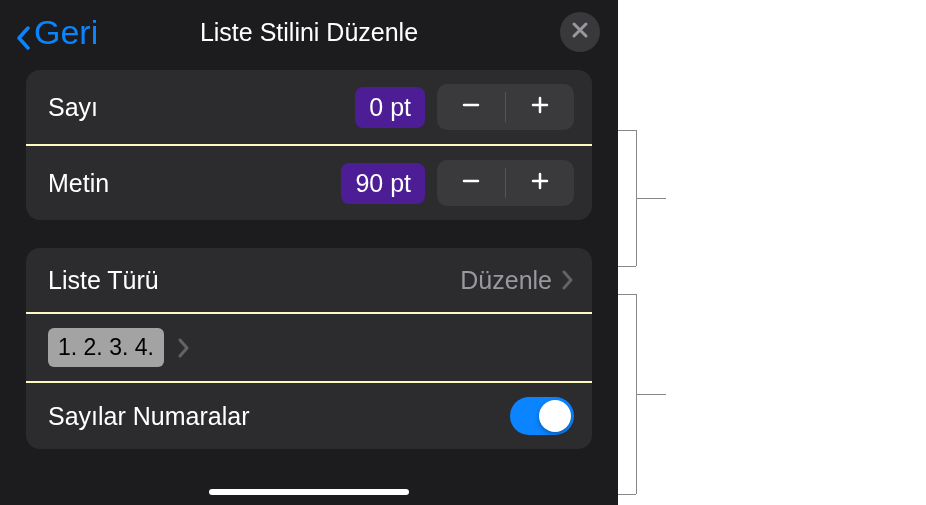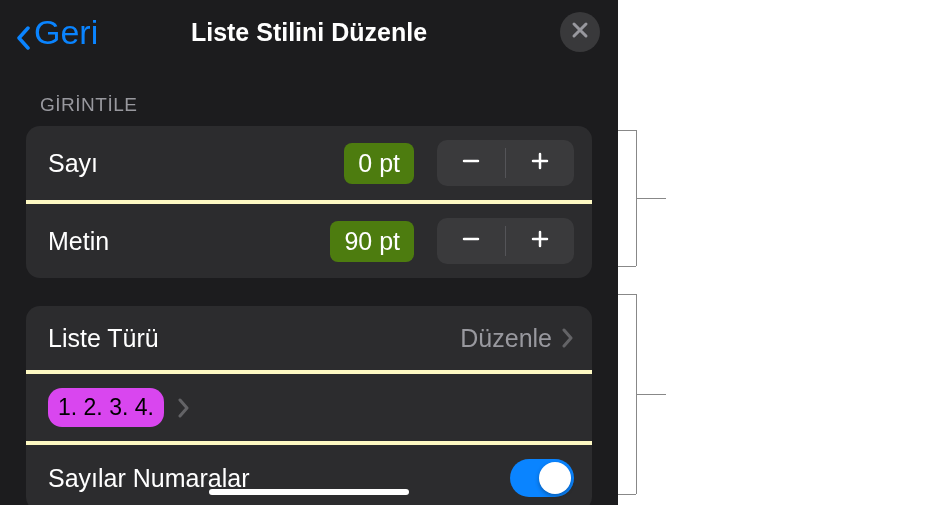--- a/index.html
+++ b/index.html
@@ -48,21 +48,21 @@
       align-items: center;
       justify-content: center;
     }
     
     .header-title {
       position: absolute;
       left: 50%;
       transform: translateX(-50%);
       color: #ffffff;
       font-size: 25px;
-      font-weight: 700;
+      font-weight: 400;
     }
     
     .close-btn {
       width: 40px;
       height: 40px;
       border-radius: 50%;
       background: #39393b;
       display: flex;
       align-items: center;
       justify-content: center;
@@ -84,36 +84,36 @@
     }
     
     .row {
       display: flex;
       align-items: center;
       padding: 14px 18px 14px 22px;
       min-height: 64px;
     }
     
     .row + .row {
-      border-top: 4px solid #fef9c3;
+      border-top: 2px solid #fef9c3;
     }
     
     .row-label {
       color: #ffffff;
       font-size: 25px;
       flex: 1;
     }
     
     .value-badge {
-      background: #4d7c0f;
+      background: #4c1d95;
       color: #ffffff;
       font-size: 25px;
       padding: 6px 14px;
       border-radius: 8px;
-      margin-right: 23px;
+      margin-right: 12px;
     }
     
     .stepper {
       display: flex;
       background: #3a3a3c;
       border-radius: 10px;
       overflow: hidden;
     }
     
     .stepper-btn {
@@ -142,25 +142,25 @@
       margin-right: 10px;
     }
     
     .chevron-right {
       color: #636366;
       display: flex;
       align-items: center;
     }
     
     .format-badge {
-      background: #d946ef;
+      background: #a3a3a3;
       color: #000000;
       font-size: 23px;
       padding: 6px 10px;
-      border-radius: 14px;
+      border-radius: 6px;
       margin-right: 14px;
       font-weight: 400;
     }
     
     .toggle {
       width: 64px;
       height: 38px;
       background: #30d158;
       border-radius: 19px;
       position: relative;
@@ -219,21 +219,20 @@
     <div class="header-title">Liste Stilini Düzenle</div>
     <div class="close-btn">
       <span>
         <svg width="18" height="18" viewBox="0 0 18 18">
           <path d="M3 3 L15 15 M15 3 L3 15" stroke="#98989e" stroke-width="3" stroke-linecap="round"></path>
         </svg>
       </span>
     </div>
   </div>
 
-  <div class="section-header">GİRİNTİLE</div>
 
   <div class="group">
     <div class="row">
       <div class="row-label">Sayı</div>
       <div class="value-badge">0 pt</div>
       <div class="stepper">
         <div class="stepper-btn">
           <span>
             <svg width="22" height="22" viewBox="0 0 22 22">
                 <path d="M4 11 H18" stroke="#fff" stroke-width="2.5" stroke-linecap="round"></path>

